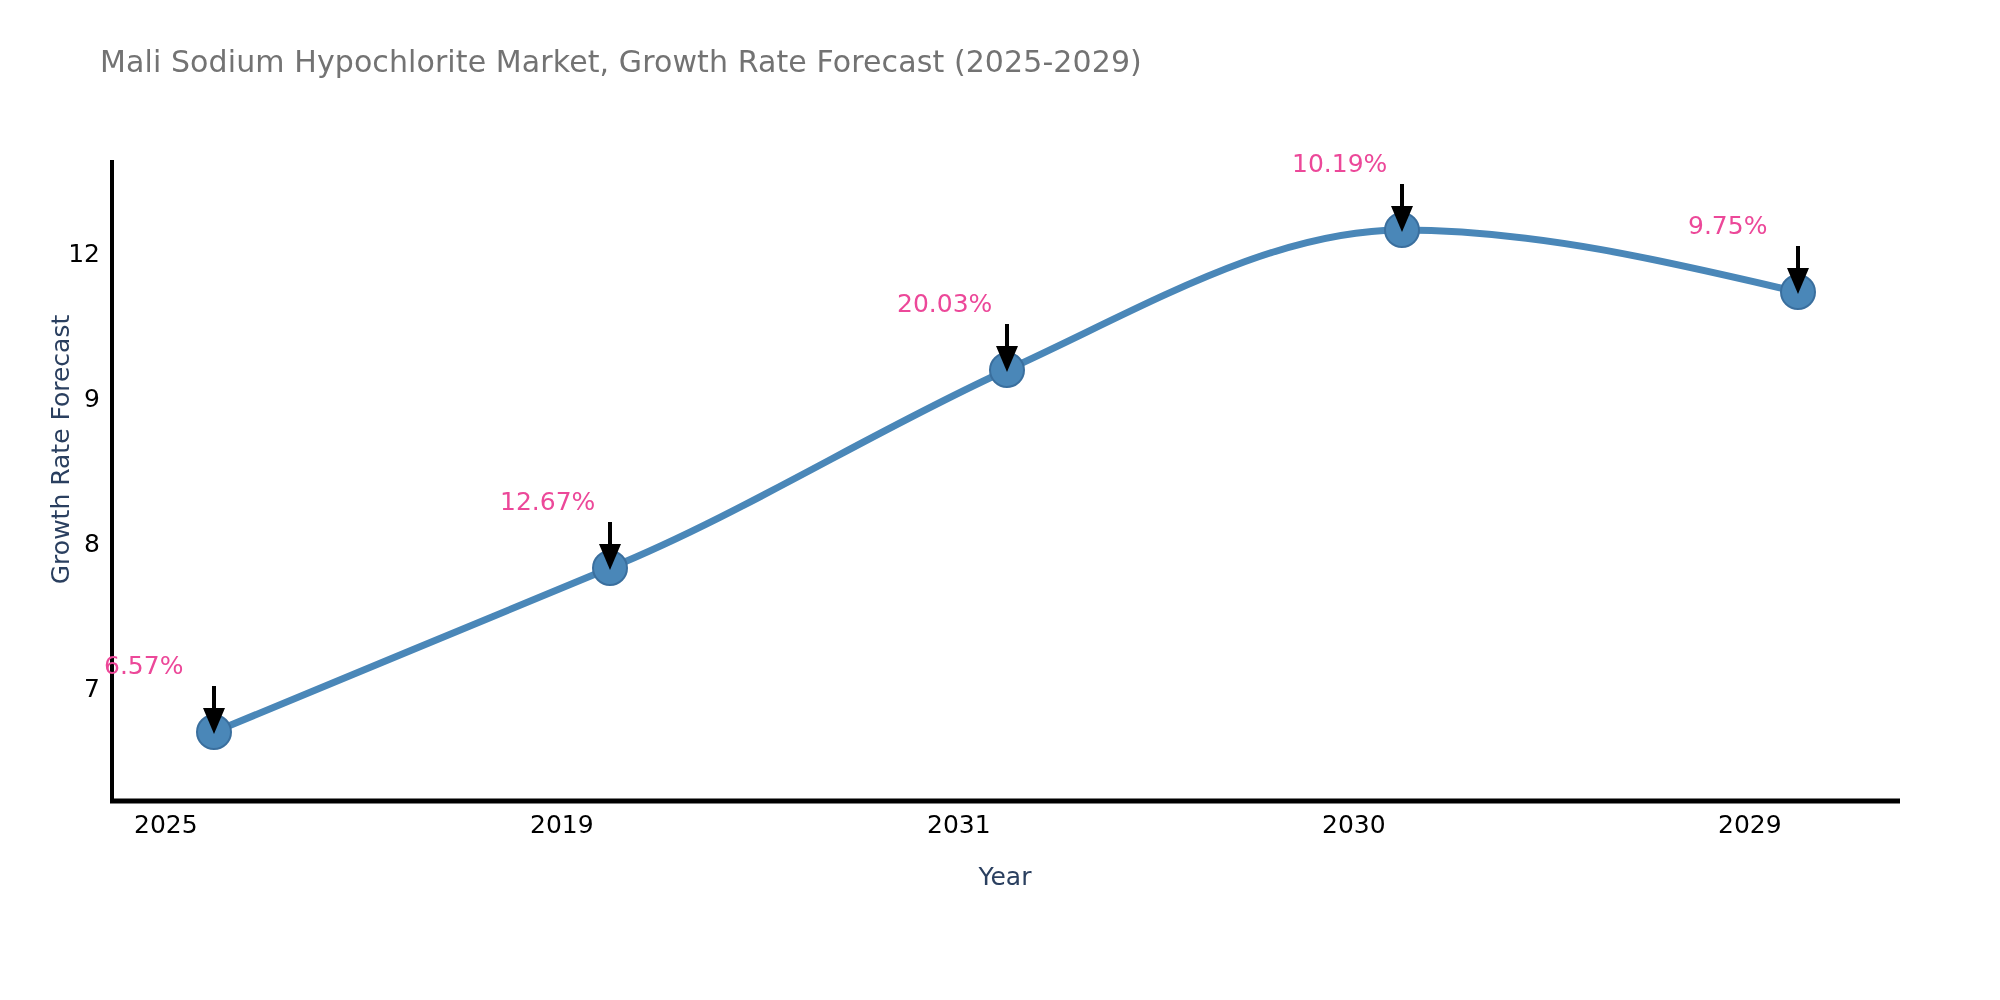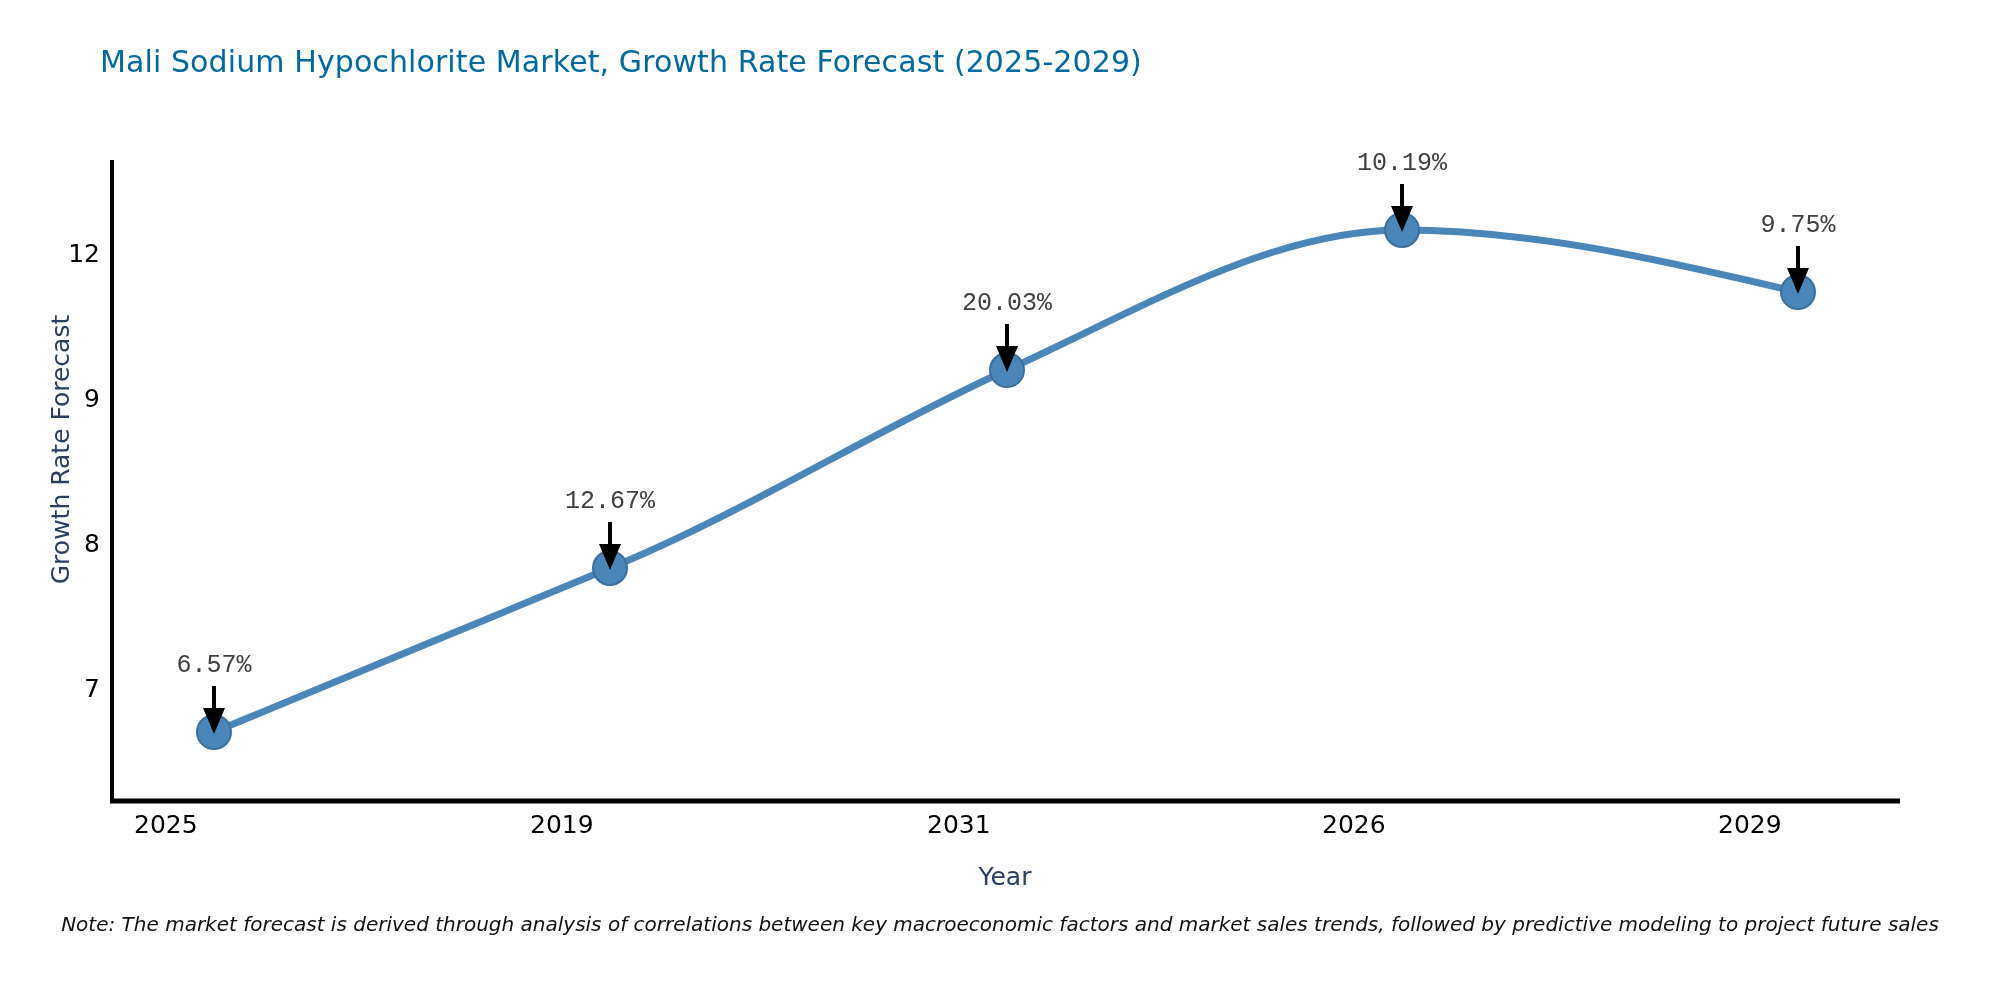--- a/index.html
+++ b/index.html
@@ -18,21 +18,21 @@
     width: 2000px;
     height: 1000px;
     background: #ffffff;
   }
   #chart-title {
     position: absolute;
     left: 100px;
     top: 44px;
     font-family: "DejaVu Sans", sans-serif;
     font-size: 30px;
-    color: #0369a1;
+    color: #737373;
     letter-spacing: 0.1px;
     white-space: nowrap;
   }
   #ylabel {
     position: absolute;
     left: -90px;
     top: 435px;
     width: 300px;
     text-align: center;
     transform: rotate(-90deg);
@@ -76,25 +76,24 @@
     width: 160px;
     margin-left: -80px;
     text-align: left;
     font-size: 25px;
     color: #000000;
   }
   .point-annot {
     position: absolute;
     width: 220px;
     margin-left: -110px;
-    text-align: center;
+    text-align: left;
     font-size: 25px;
-    color: #404040;
+    color: #ec4899;
     white-space: nowrap;
-    font-family: Liberation Mono, monospace;
   }
   #plot-svg {
     position: absolute;
     left: 0;
     top: 0;
   }
   .ytick-wrap {
     position: absolute;
     left: 30px;
     width: 70px;
@@ -161,20 +160,19 @@
 
   <div class="point-annot" style="left:214px; top:651px;">6.57%</div>
   <div class="point-annot" style="left:610px; top:487px;">12.67%</div>
   <div class="point-annot" style="left:1007px; top:289px;">20.03%</div>
   <div class="point-annot" style="left:1402px; top:149px;">10.19%</div>
   <div class="point-annot" style="left:1798px; top:211px;">9.75%</div>
 
   <div class="xtick-label" style="left:214px;">2025</div>
   <div class="xtick-label" style="left:610px;">2019</div>
   <div class="xtick-label" style="left:1007px;">2031</div>
-  <div class="xtick-label" style="left:1402px;">2026</div>
+  <div class="xtick-label" style="left:1402px;">2030</div>
   <div class="xtick-label" style="left:1798px;">2029</div>
 
   <div id="xlabel">Year</div>
 
-  <div id="footnote">Note: The market forecast is derived through analysis of correlations between key macroeconomic factors and market sales trends, followed by predictive modeling to project future sales</div>
 
 </div>
 
 </body></html>

